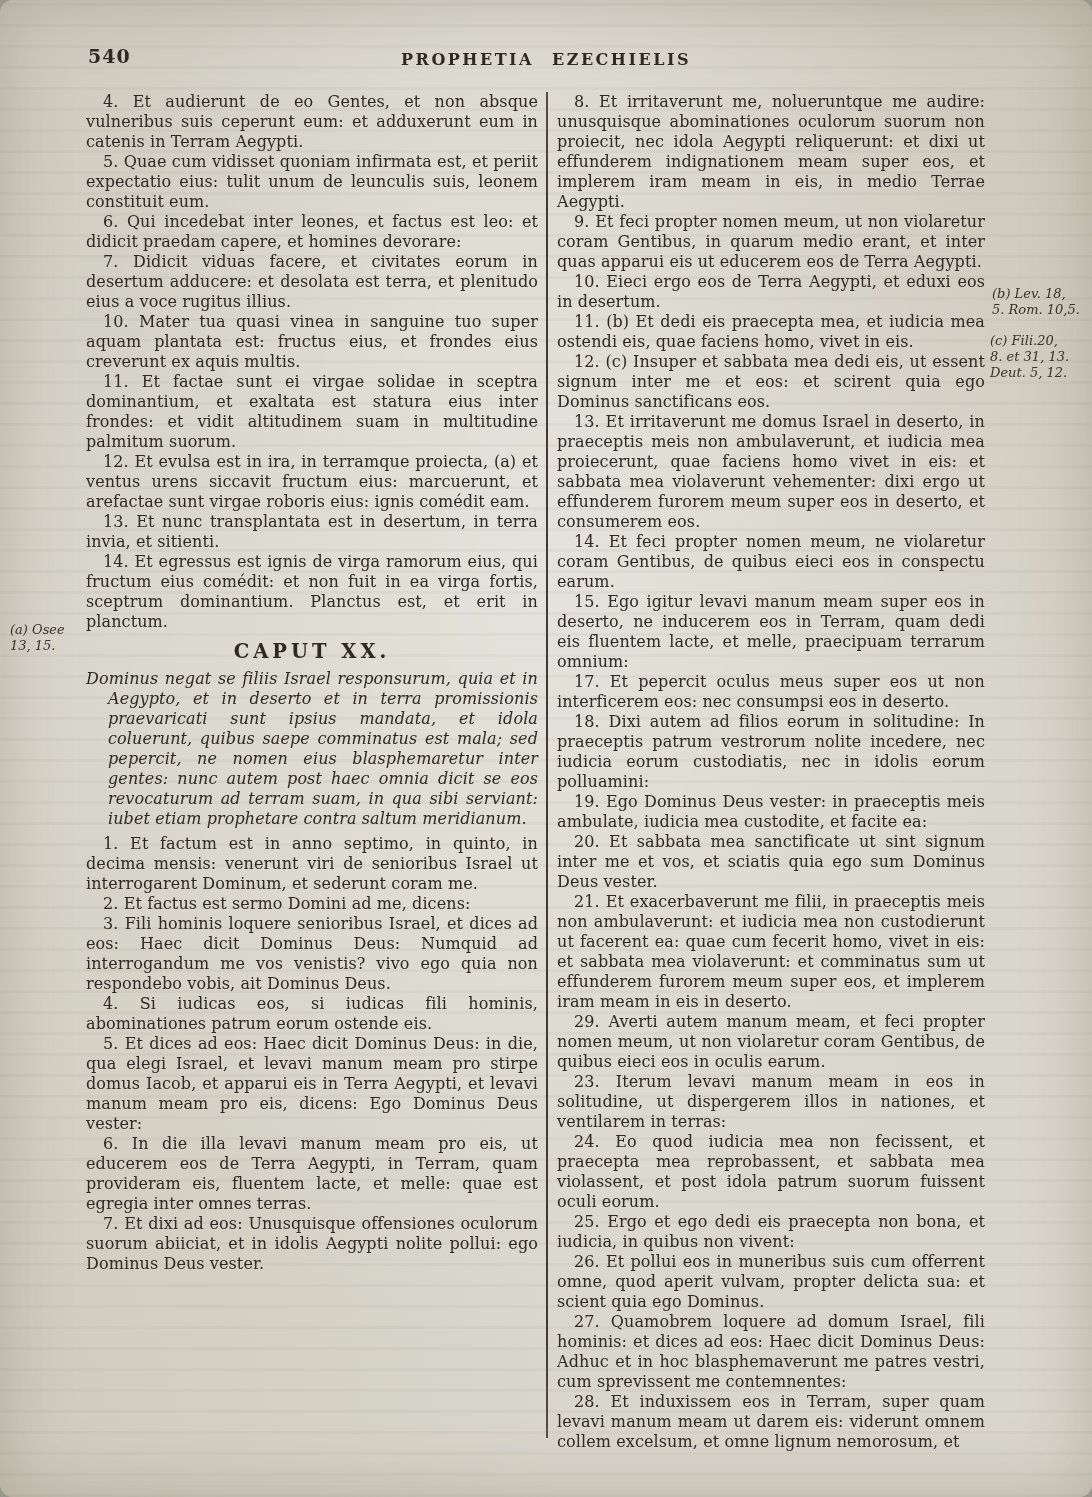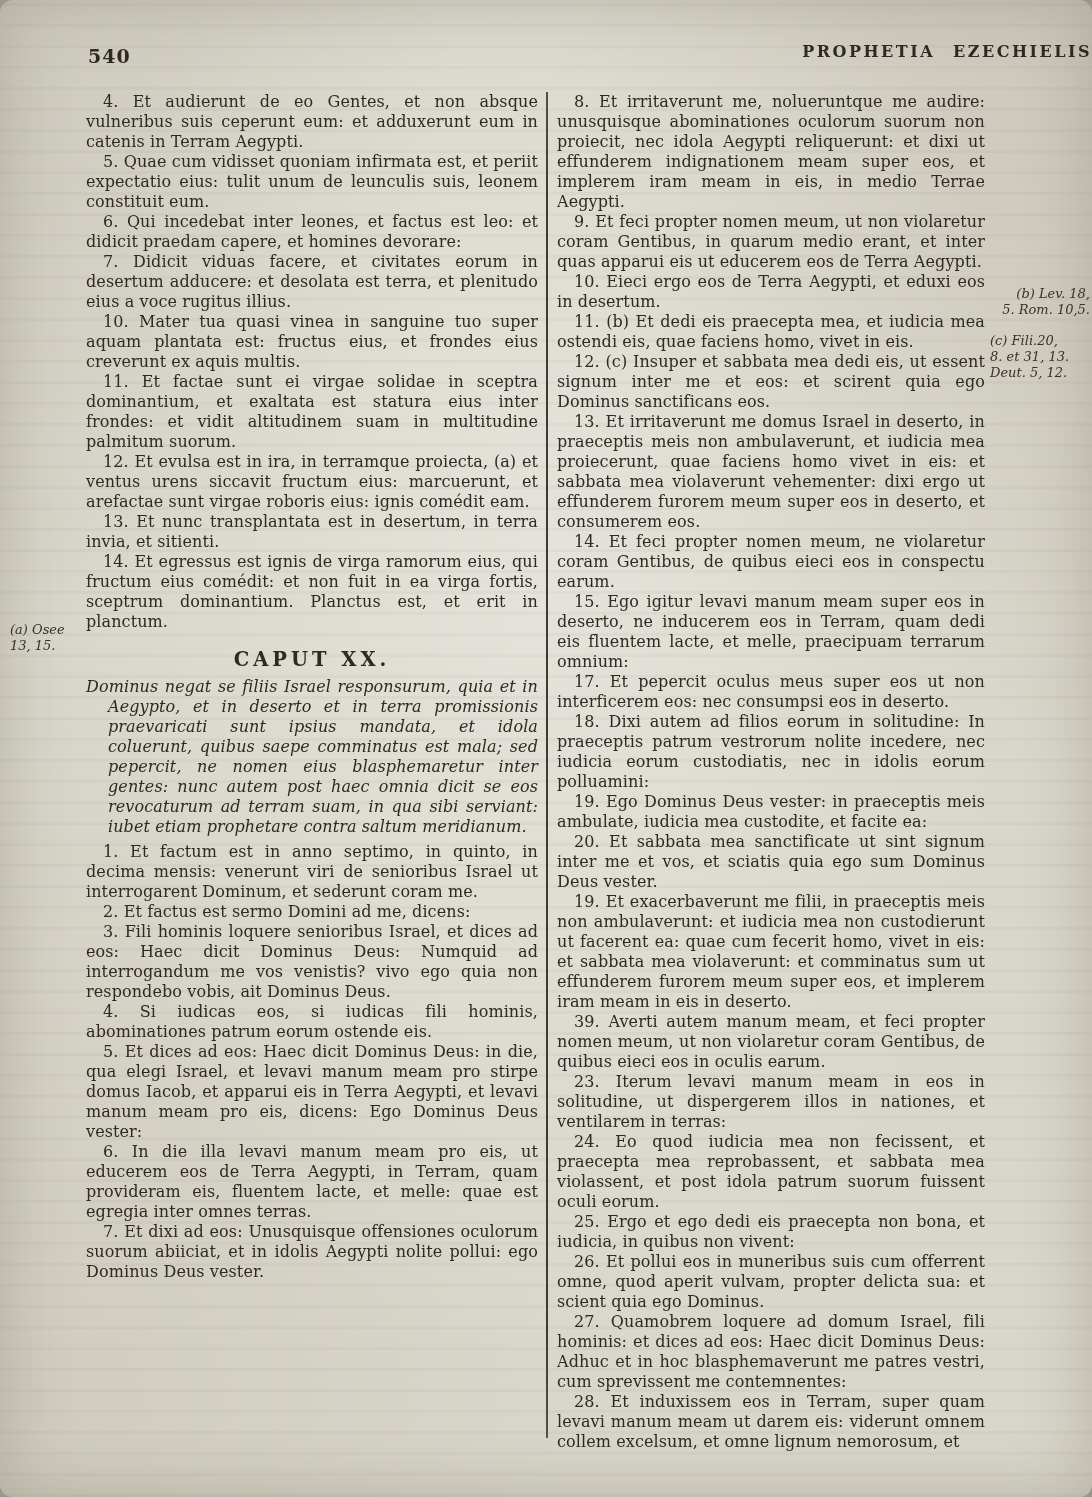--- a/index.html
+++ b/index.html
@@ -27,57 +27,57 @@
       0deg,
       rgba(110,104,88,0.05) 0px, rgba(110,104,88,0.05) 3px,
       rgba(0,0,0,0) 3px, rgba(0,0,0,0) 21px);
     pointer-events:none;
   }
   .pagenum{
     position:absolute;left:88px;top:45px;
     font-size:19px;font-weight:bold;letter-spacing:1px;
   }
   .running-head{
-    position:absolute;left:0;top:42px;width:100%;
-    text-align:right;font-weight:bold;
+    position:absolute;left:0;top:50px;width:100%;
+    text-align:center;font-weight:bold;
     font-size:16px;letter-spacing:2.5px;word-spacing:10px;
   }
   .col{
     position:absolute;top:92px;
     text-align:justify;
     font-size:16px;line-height:20px;
     letter-spacing:0.1px;
   }
   .col.left{left:86px;width:452px;}
   .col.right{left:557px;width:428px;}
   .v{margin:0;text-indent:17px;}
   .divider{
     position:absolute;left:546px;top:92px;
     width:2px;height:1346px;
     background:linear-gradient(#55503f, #3f3a32 8%, #3f3a32 92%, #55503f);
   }
   .caput{
-    margin:18px 0 7px;text-align:center;
+    margin:10px 0 7px;text-align:center;
     font-size:19.5px;font-weight:bold;letter-spacing:4px;
     text-indent:0;
   }
   .arg{
     margin:0 0 5px;
     font-style:italic;
     padding-left:22px;text-indent:-22px;
   }
   .note{
     position:absolute;
     font-style:italic;
     font-size:13px;line-height:16px;
     color:#37322a;
   }
   .note-a{left:10px;top:622px;width:82px;text-align:left;}
   .note-a .l2{padding-right:12px;}
-  .note-b{left:992px;top:286px;width:98px;text-align:right;}
+  .note-b{left:992px;top:286px;width:98px;text-align:left;}
   .note-c{left:990px;top:333px;width:100px;text-align:left;}
 </style>
 </head>
 <body>
 
 <div class="page">
 
   <div class="pagenum">540</div>
   <div class="running-head">PROPHETIA EZECHIELIS</div>
 
@@ -112,22 +112,22 @@
     <p class="v">10. Eieci ergo eos de Terra Aegypti, et eduxi eos in desertum.</p>
     <p class="v">11. (b) Et dedi eis praecepta mea, et iudicia mea ostendi eis, quae faciens homo, vivet in eis.</p>
     <p class="v">12. (c) Insuper et sabbata mea dedi eis, ut essent signum inter me et eos: et scirent quia ego Dominus sanctificans eos.</p>
     <p class="v">13. Et irritaverunt me domus Israel in deserto, in praeceptis meis non ambulaverunt, et iudicia mea proiecerunt, quae faciens homo vivet in eis: et sabbata mea violaverunt vehementer: dixi ergo ut effunderem furorem meum super eos in deserto, et consumerem eos.</p>
     <p class="v">14. Et feci propter nomen meum, ne violaretur coram Gentibus, de quibus eieci eos in conspectu earum.</p>
     <p class="v">15. Ego igitur levavi manum meam super eos in deserto, ne inducerem eos in Terram, quam dedi eis fluentem lacte, et melle, praecipuam terrarum omnium:</p>
     <p class="v">17. Et pepercit oculus meus super eos ut non interficerem eos: nec consumpsi eos in deserto.</p>
     <p class="v">18. Dixi autem ad filios eorum in solitudine: In praeceptis patrum vestrorum nolite incedere, nec iudicia eorum custodiatis, nec in idolis eorum polluamini:</p>
     <p class="v">19. Ego Dominus Deus vester: in praeceptis meis ambulate, iudicia mea custodite, et facite ea:</p>
     <p class="v">20. Et sabbata mea sanctificate ut sint signum inter me et vos, et sciatis quia ego sum Dominus Deus vester.</p>
-    <p class="v">19. Et exacerbaverunt me filii, in praeceptis meis non ambulaverunt: et iudicia mea non custodierunt ut facerent ea: quae cum fecerit homo, vivet in eis: et sabbata mea violaverunt: et comminatus sum ut effunderem furorem meum super eos, et implerem iram meam in eis in deserto.</p>
-    <p class="v">39. Averti autem manum meam, et feci propter nomen meum, ut non violaretur coram Gentibus, de quibus eieci eos in oculis earum.</p>
+    <p class="v">21. Et exacerbaverunt me filii, in praeceptis meis non ambulaverunt: et iudicia mea non custodierunt ut facerent ea: quae cum fecerit homo, vivet in eis: et sabbata mea violaverunt: et comminatus sum ut effunderem furorem meum super eos, et implerem iram meam in eis in deserto.</p>
+    <p class="v">29. Averti autem manum meam, et feci propter nomen meum, ut non violaretur coram Gentibus, de quibus eieci eos in oculis earum.</p>
     <p class="v">23. Iterum levavi manum meam in eos in solitudine, ut dispergerem illos in nationes, et ventilarem in terras:</p>
     <p class="v">24. Eo quod iudicia mea non fecissent, et praecepta mea reprobassent, et sabbata mea violassent, et post idola patrum suorum fuissent oculi eorum.</p>
     <p class="v">25. Ergo et ego dedi eis praecepta non bona, et iudicia, in quibus non vivent:</p>
     <p class="v">26. Et pollui eos in muneribus suis cum offerrent omne, quod aperit vulvam, propter delicta sua: et scient quia ego Dominus.</p>
     <p class="v">27. Quamobrem loquere ad domum Israel, fili hominis: et dices ad eos: Haec dicit Dominus Deus: Adhuc et in hoc blasphemaverunt me patres vestri, cum sprevissent me contemnentes:</p>
     <p class="v">28. Et induxissem eos in Terram, super quam levavi manum meam ut darem eis: viderunt omnem collem excelsum, et omne lignum nemorosum, et</p>
   </div>
 
   <div class="note note-a">
     <div class="l1">(a) Osee</div>

